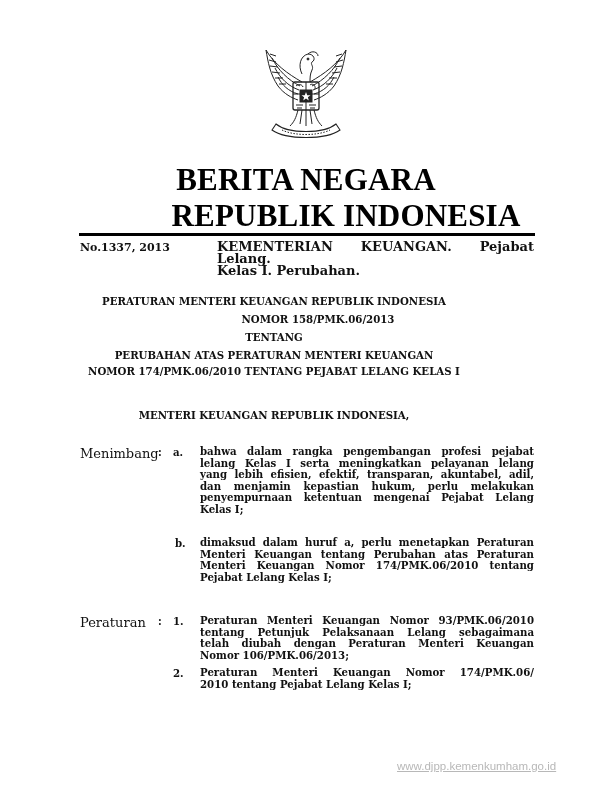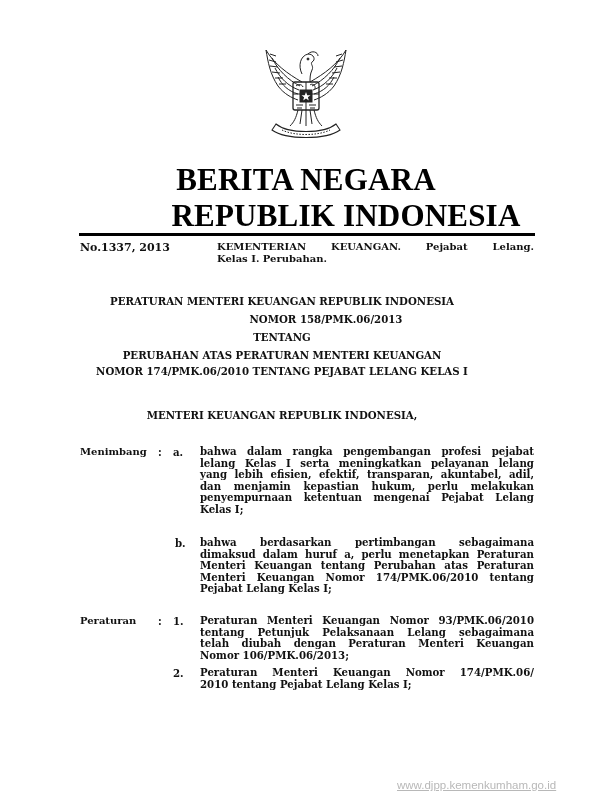--- a/index.html
+++ b/index.html
@@ -17,43 +17,43 @@
     }
     .title.l1 { top: 162px; }
     .title.l2 { top: 198px; margin-left: 40px; }
     .rule { position: absolute; left: 79px; width: 456px; top: 233px; height: 3px; background: #000; }
     .meta-no {
       position: absolute; left: 80px; top: 241px;
       font-size: 11px; font-weight: bold;
     }
     .meta-sub {
       position: absolute; left: 217px; top: 241px; width: 317px;
-      font-size: 10px; font-weight: bold; line-height: 12px;
+      font-size: 13px; font-weight: bold; line-height: 12px;
       text-align: justify; text-align-last: left;
     }
     .meta-sub .jl { display: block; text-align: justify; text-align-last: justify; }
     .center-line {
-      position: absolute; left: 12px; width: 540px; text-align: center;
+      position: absolute; left: 4px; width: 540px; text-align: center;
       font-size: 10.2px; font-weight: bold; white-space: nowrap;
     }
     .section-label {
-      position: absolute; left: 80px; font-size: 10px; font-weight: bold;
+      position: absolute; left: 80px; font-size: 13px; font-weight: normal;
     }
     .colon { position: absolute; left: 158px; font-size: 10.2px; font-weight: bold; }
     .marker { position: absolute; font-size: 10.2px; font-weight: bold; }
     .para {
       position: absolute; left: 200px; width: 334px;
       font-size: 10.2px; font-weight: bold; line-height: 11.6px;
     }
     .para .ln { display: block; text-align: justify; text-align-last: justify; white-space: nowrap; }
     .para .ln.last { text-align-last: left; }
     .watermark {
       position: absolute; left: 397px; top: 760px;
       font-family: "Liberation Sans", "DejaVu Sans", sans-serif;
-      font-size: 11.5px; color: #b8b8b8; text-decoration: underline; margin-top: 19px;
+      font-size: 11.5px; color: #b8b8b8; text-decoration: underline;
     }
   </style>
 </head>
 <body>
 
 <div class="page">
 
   <svg class="emblem" viewBox="0 0 96 98" fill="none" stroke="#222" stroke-width="1">
 
     <path d="M44 38 C30 30 16 20 8 6 C10 18 12 30 20 42 C26 50 34 54 40 56"></path>
@@ -113,21 +113,20 @@
     <span class="ln">bahwa dalam rangka pengembangan profesi pejabat</span>
     <span class="ln">lelang Kelas I serta meningkatkan pelayanan lelang</span>
     <span class="ln">yang lebih efisien, efektif, transparan, akuntabel, adil,</span>
     <span class="ln">dan menjamin kepastian hukum, perlu melakukan</span>
     <span class="ln">penyempurnaan ketentuan mengenai Pejabat Lelang</span>
     <span class="ln last">Kelas I;</span>
   </div>
 
   <div class="marker" style="left:175px; top:537px;">b.</div>
   <div class="para" style="top:537px;">
-    <span class="ln">bahwa berdasarkan pertimbangan sebagaimana</span>
     <span class="ln">dimaksud dalam huruf a, perlu menetapkan Peraturan</span>
     <span class="ln">Menteri Keuangan tentang Perubahan atas Peraturan</span>
     <span class="ln">Menteri Keuangan Nomor 174/PMK.06/2010 tentang</span>
     <span class="ln last">Pejabat Lelang Kelas I;</span>
   </div>
 
   <div class="section-label" style="top:615px;">Peraturan</div>
   <div class="colon" style="top:615px;">:</div>
 
   <div class="marker" style="left:173px; top:615px;">1.</div>

